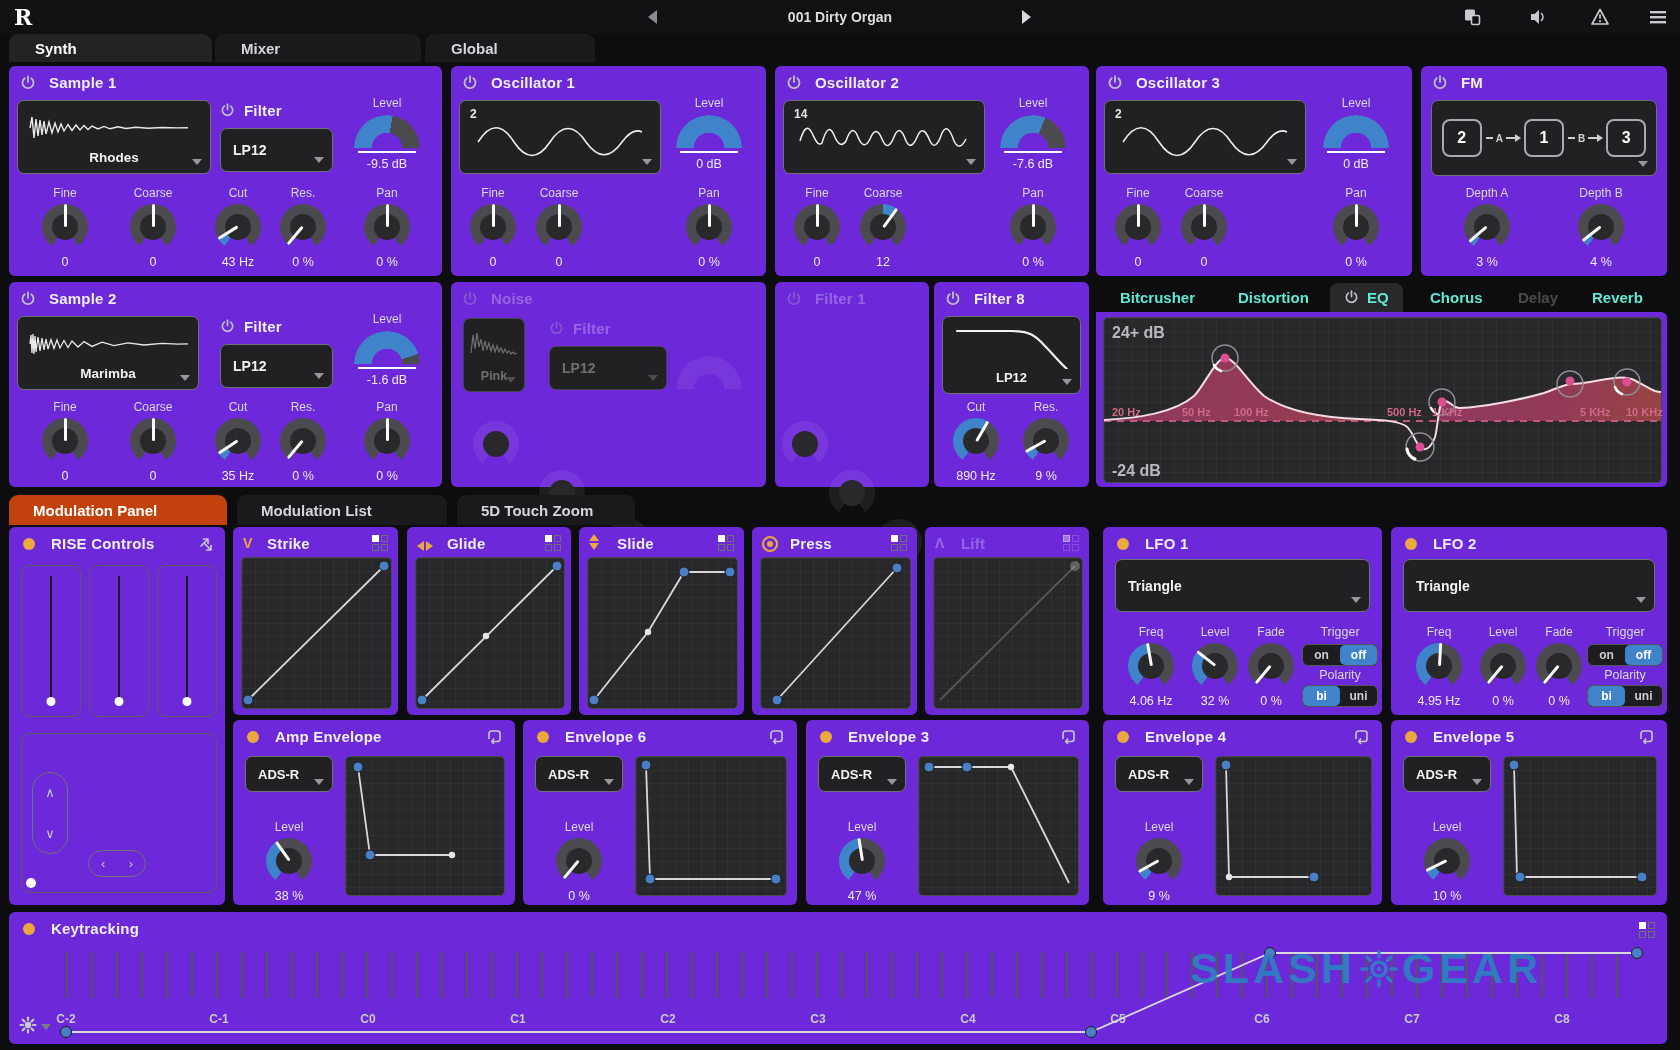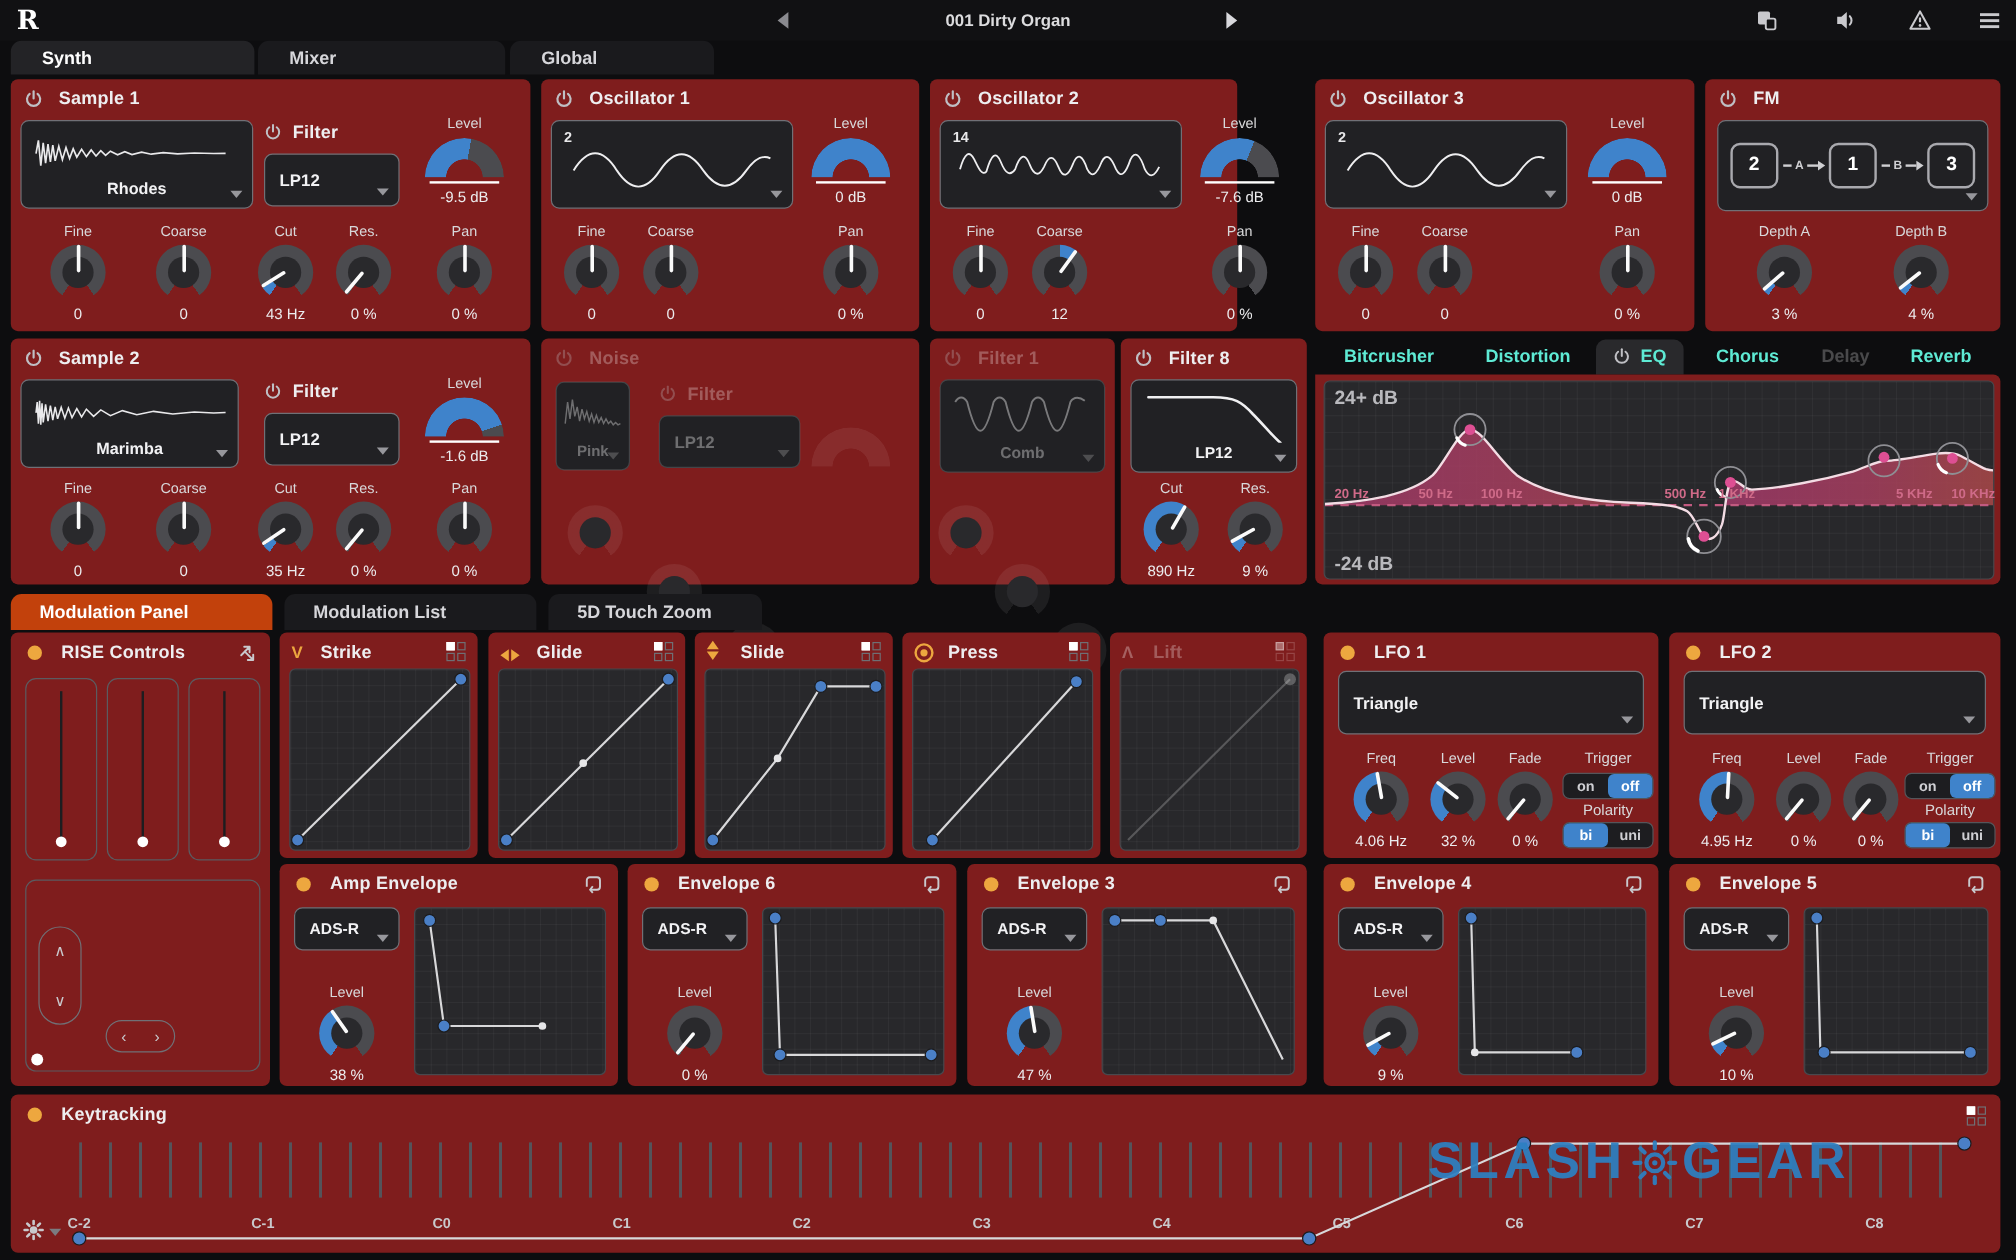--- a/index.html
+++ b/index.html
@@ -18,21 +18,21 @@
   .tri-r{width:0;height:0;border-top:7px solid transparent;border-bottom:7px solid transparent;border-left:9px solid #d8d8dc}
   .tbicon{position:absolute;top:7px}
   
   .maintab{position:absolute;top:34px;height:28px;border-radius:9px 9px 0 0;font-size:15px;font-weight:700;
     display:flex;align-items:center;padding-left:26px;box-sizing:border-box;color:#d6d6da;background:#1a1a1d}
   .maintab.active{background:#232326;color:#fff}
   .modtab{position:absolute;top:495px;height:30px;border-radius:9px 9px 0 0;font-size:15px;font-weight:700;
     display:flex;align-items:center;padding-left:24px;box-sizing:border-box;color:#d6d6da;background:#1a1a1d}
   .modtab.active{background:#c2410c;color:#fff}
   
-  .panel{position:absolute;background:#7f1d1d;border-radius:6px}
+  .panel{position:absolute;background:#6d28d9;border-radius:6px}
   .ptitle{position:absolute;font-size:15px;font-weight:700;color:#eeeef0;letter-spacing:.2px;white-space:nowrap}
   .dim-t{color:rgba(255,255,255,.28) !important}
   .odot{position:absolute;width:12px;height:12px;border-radius:50%;background:#eda73f}
   
   .select{position:absolute;background:#212124;border:1px solid #707076;border-radius:7px;box-sizing:border-box}
   .select.dim{border-color:rgba(255,255,255,.16)}
   .sel-text{position:absolute;left:12px;top:50%;transform:translateY(-50%);font-size:14px;font-weight:700;color:#f2f2f4}
   .sel-bottom{position:absolute;left:0;right:0;bottom:8px;text-align:center;font-size:13.5px;font-weight:700;color:#f2f2f4}
   .dim .sel-text,.dim .sel-bottom{color:rgba(255,255,255,.35)}
   .caret{position:absolute;right:8px;bottom:8px;width:0;height:0;border-left:5px solid transparent;border-right:5px solid transparent;border-top:6px solid #97979c}
@@ -240,21 +240,21 @@
   </div>
   <div class="kg" style="left:258px;top:120px">
     <div class="klabel">Pan</div>
     <div class="knob">
         <i class="needle" style="transform:rotate(0deg)"></i>
       </div>
     <div class="kvalue">0 %</div>
   </div>
 </div>
 
-<div class="panel" style="left:775px;top:66px;width:256px;height:210px">
+<div class="panel" style="left:775px;top:66px;width:314px;height:210px">
   <svg class="abs" style="left:11px;top:9px" width="16" height="16" viewBox="0 0 16 16">
       <path d="M8 1.2 V7" stroke="#bfbfc4" stroke-width="1.8" stroke-linecap="round"></path>
       <path d="M4.7 3.3 A5.5 5.5 0 1 0 11.3 3.3" fill="none" stroke="#bfbfc4" stroke-width="1.8" stroke-linecap="round"></path>
     </svg>
   <div class="ptitle" style="left:40px;top:8px">Oscillator 2</div>
   <div class="select" style="left:8px;top:34px;width:202px;height:74px">
     <span class="wave-idx">14</span>
     <svg class="abs" style="left:10px;top:16px" width="180" height="46" viewBox="0 0 180 46">
       <path d="M6 24 C10 10 14 8 18 16 C21 22 24 30 28 26 C32 12 36 8 40 18 C44 28 48 30 52 24 C56 12 60 10 64 20 C68 30 72 30 76 22 C80 12 84 12 88 22 C92 32 96 30 100 20 C104 10 108 12 112 24 C116 32 120 28 124 18 C128 10 132 14 136 24 C140 32 144 28 148 16 C152 8 156 12 160 24 C164 32 168 30 172 22" fill="none" stroke="#eeeef0" stroke-width="1.5"></path>
     </svg>
@@ -465,27 +465,20 @@
   <div class="knob dim abs" style="left:88px;top:136px"></div>
   <div class="knob dim abs" style="left:154px;top:136px"></div>
 </div>
 
 <div class="panel" style="left:775px;top:282px;width:154px;height:205px">
   <svg class="abs" style="left:11px;top:9px;opacity:.3" width="16" height="16" viewBox="0 0 16 16">
       <path d="M8 1.2 V7" stroke="#bfbfc4" stroke-width="1.8" stroke-linecap="round"></path>
       <path d="M4.7 3.3 A5.5 5.5 0 1 0 11.3 3.3" fill="none" stroke="#bfbfc4" stroke-width="1.8" stroke-linecap="round"></path>
     </svg>
   <div class="ptitle dim-t" style="left:40px;top:8px">Filter 1</div>
-  <div class="select dim" style="left:8px;top:34px;width:138px;height:78px">
-    <svg class="abs" style="left:4px;top:6px" width="128" height="44" viewBox="0 0 128 44">
-      <path d="M8 12 C11 7 15 7 18 12 C22 28 26 36 29 36 C32 36 36 28 40 12 C43 7 47 7 50 12 C54 28 58 36 61 36 C64 36 68 28 72 12 C75 7 79 7 82 12 C86 28 90 36 93 36 C96 36 100 28 104 12 C107 7 112 8 116 11" fill="none" stroke="rgba(255,255,255,.4)" stroke-width="1.6"></path>
-    </svg>
-    <div class="sel-bottom" style="font-size:13px">Comb</div>
-    <i class="caret"></i>
-  </div>
   <div class="knob dim abs" style="left:7px;top:136px"></div>
   <div class="knob dim abs" style="left:54px;top:136px"></div>
   <div class="knob dim abs" style="left:101px;top:136px"></div>
 </div>
 
 <div class="panel" style="left:934px;top:282px;width:155px;height:205px">
   <svg class="abs" style="left:11px;top:9px" width="16" height="16" viewBox="0 0 16 16">
       <path d="M8 1.2 V7" stroke="#bfbfc4" stroke-width="1.8" stroke-linecap="round"></path>
       <path d="M4.7 3.3 A5.5 5.5 0 1 0 11.3 3.3" fill="none" stroke="#bfbfc4" stroke-width="1.8" stroke-linecap="round"></path>
     </svg>

